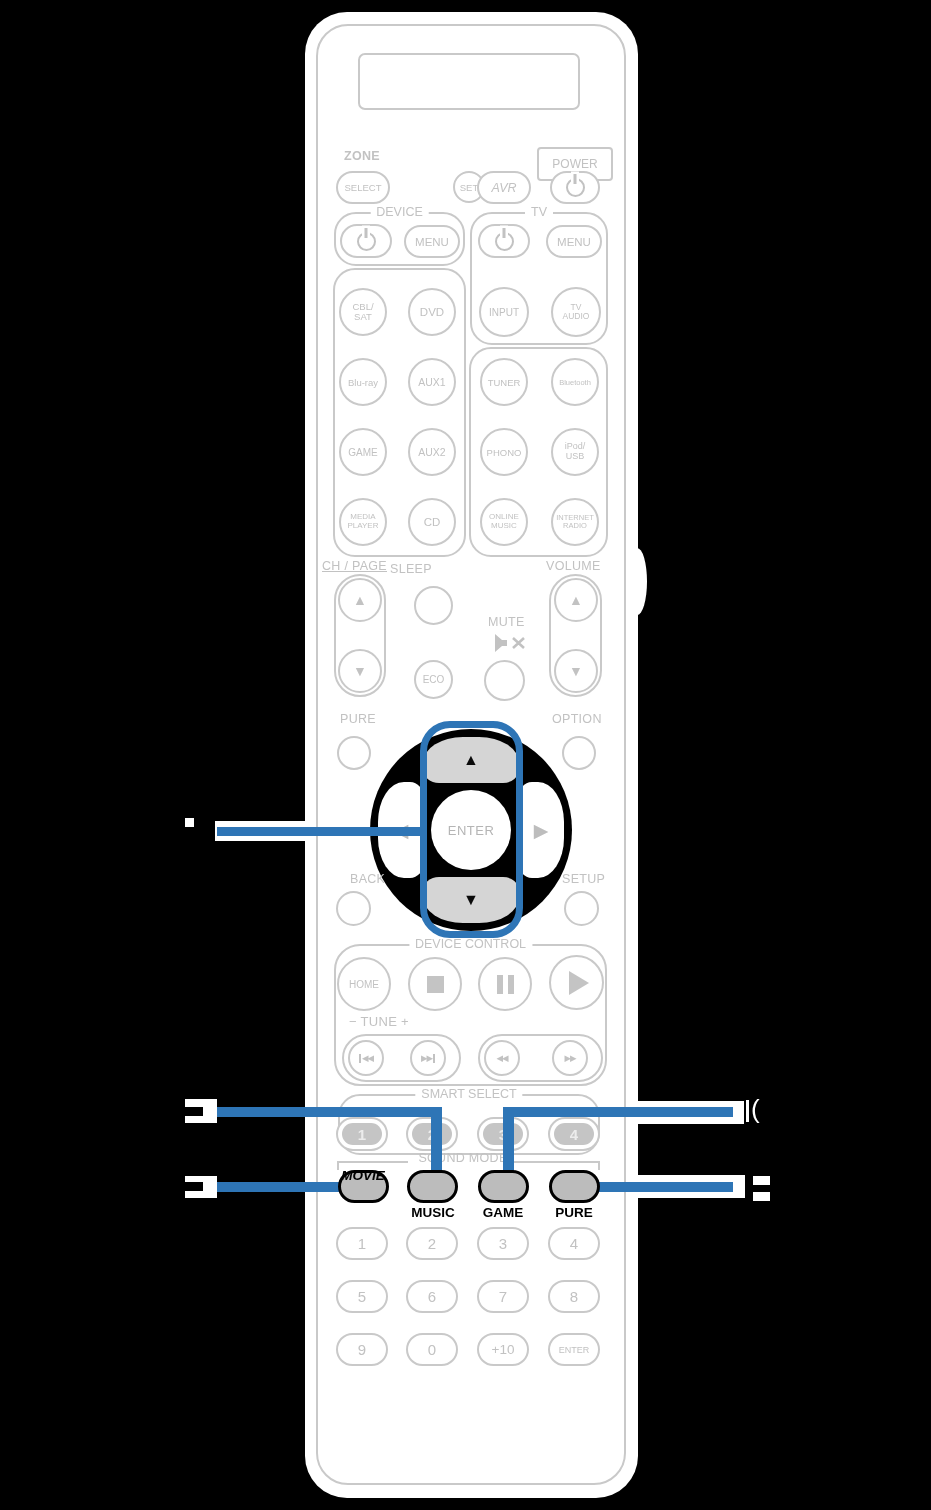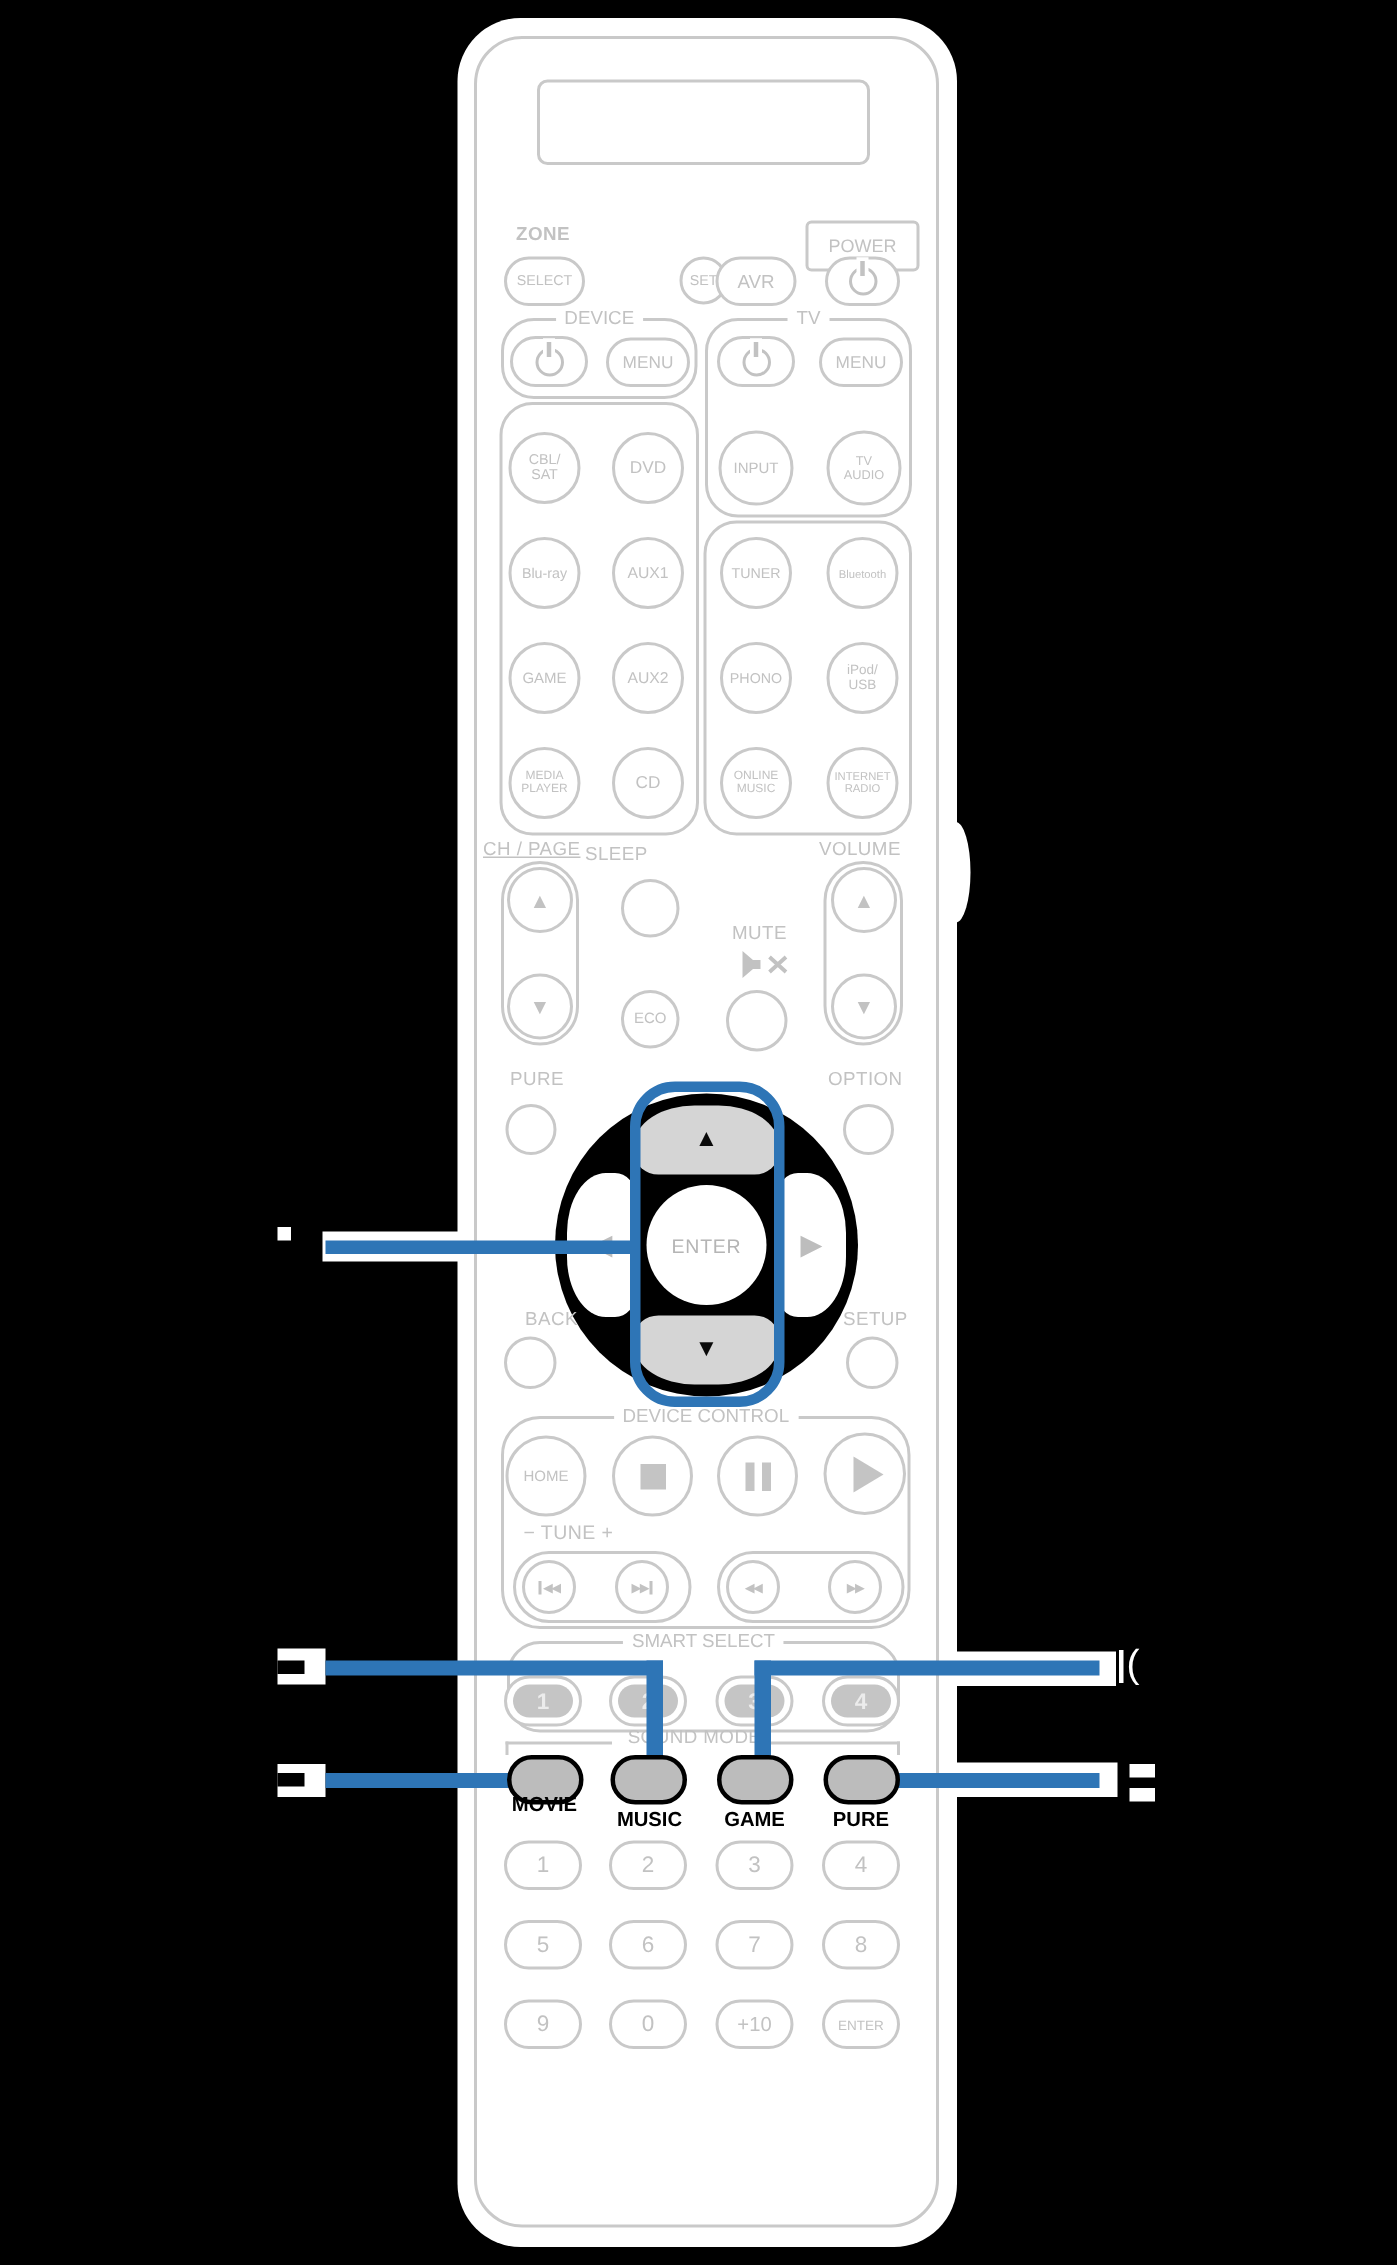--- a/index.html
+++ b/index.html
@@ -52,21 +52,21 @@
 
   <div class="abs remote"></div>
   <div class="abs inner"></div>
   <div class="abs disp"></div>
   <div class="abs crescent" style="left:637px;top:548px;width:10px;height:67px;"></div>
 
   <div class="abs lbl" style="left:344px;top:149px;font-weight:bold;">ZONE</div>
   <div class="abs" style="left:537px;top:147px;width:76px;height:34px;border:2px solid #c9c9c9;border-radius:4px;display:flex;align-items:center;justify-content:center;color:#c2c2c2;font-size:12px;">POWER</div>
   <div class="abs btn" style="left:336px;top:171px;width:54px;height:33px;font-size:9.5px;">SELECT</div>
   <div class="abs btn circ" style="left:417px;top:171px;width:32px;height:32px;font-size:9.5px;margin-left:36px;">SET</div>
-  <div class="abs btn" style="left:477px;top:171px;width:54px;height:33px;font-size:12.5px;">AVR</div>
+  <div class="abs btn" style="left:477px;top:171px;width:54px;height:33px;font-size:12.5px;font-style:italic;">AVR</div>
   <div class="abs btn" style="left:550px;top:171px;width:50px;height:33px;">
       <span class="pwr"></span>
     </div>
 
   <div class="abs grp" style="left:334px;top:212px;width:131px;height:54px;">
     <span class="glbl">DEVICE</span>
   </div>
   <div class="abs btn" style="left:340px;top:224px;width:52px;height:34px;">
       <span class="pwr"></span>
     </div>
@@ -249,21 +249,21 @@
   <div class="abs blue" style="left:217px;top:1182px;width:125px;height:10px;"></div>
   <div class="abs wfrag" style="left:636px;top:1175px;width:109px;height:23px;"></div>
   <div class="abs blue" style="left:597px;top:1182px;width:136px;height:10px;"></div>
   <div class="abs wfrag" style="left:753px;top:1176px;width:17px;height:9px;"></div>
   <div class="abs wfrag" style="left:753px;top:1192px;width:17px;height:9px;"></div>
 
   <div class="abs spill" style="left:338px;top:1170px;width:51px;height:33px;"></div>
   <div class="abs spill" style="left:407px;top:1170px;width:51px;height:33px;"></div>
   <div class="abs spill" style="left:478px;top:1170px;width:51px;height:33px;"></div>
   <div class="abs spill" style="left:549px;top:1170px;width:51px;height:33px;"></div>
-  <div class="abs blab" style="left:333px;top:1195px;">MOVIE</div>
+  <div class="abs blab" style="left:333px;top:1168px;font-style:italic;">MOVIE</div>
   <div class="abs blab" style="left:403px;top:1205px;">MUSIC</div>
   <div class="abs blab" style="left:473px;top:1205px;">GAME</div>
   <div class="abs blab" style="left:544px;top:1205px;">PURE</div>
 
   <div class="abs btn" style="left:336px;top:1227px;width:52px;height:33px;font-size:15px;">1</div>
   <div class="abs btn" style="left:406px;top:1227px;width:52px;height:33px;font-size:15px;">2</div>
   <div class="abs btn" style="left:477px;top:1227px;width:52px;height:33px;font-size:15px;">3</div>
   <div class="abs btn" style="left:548px;top:1227px;width:52px;height:33px;font-size:15px;">4</div>
   <div class="abs btn" style="left:336px;top:1280px;width:52px;height:33px;font-size:15px;">5</div>
   <div class="abs btn" style="left:406px;top:1280px;width:52px;height:33px;font-size:15px;">6</div>

